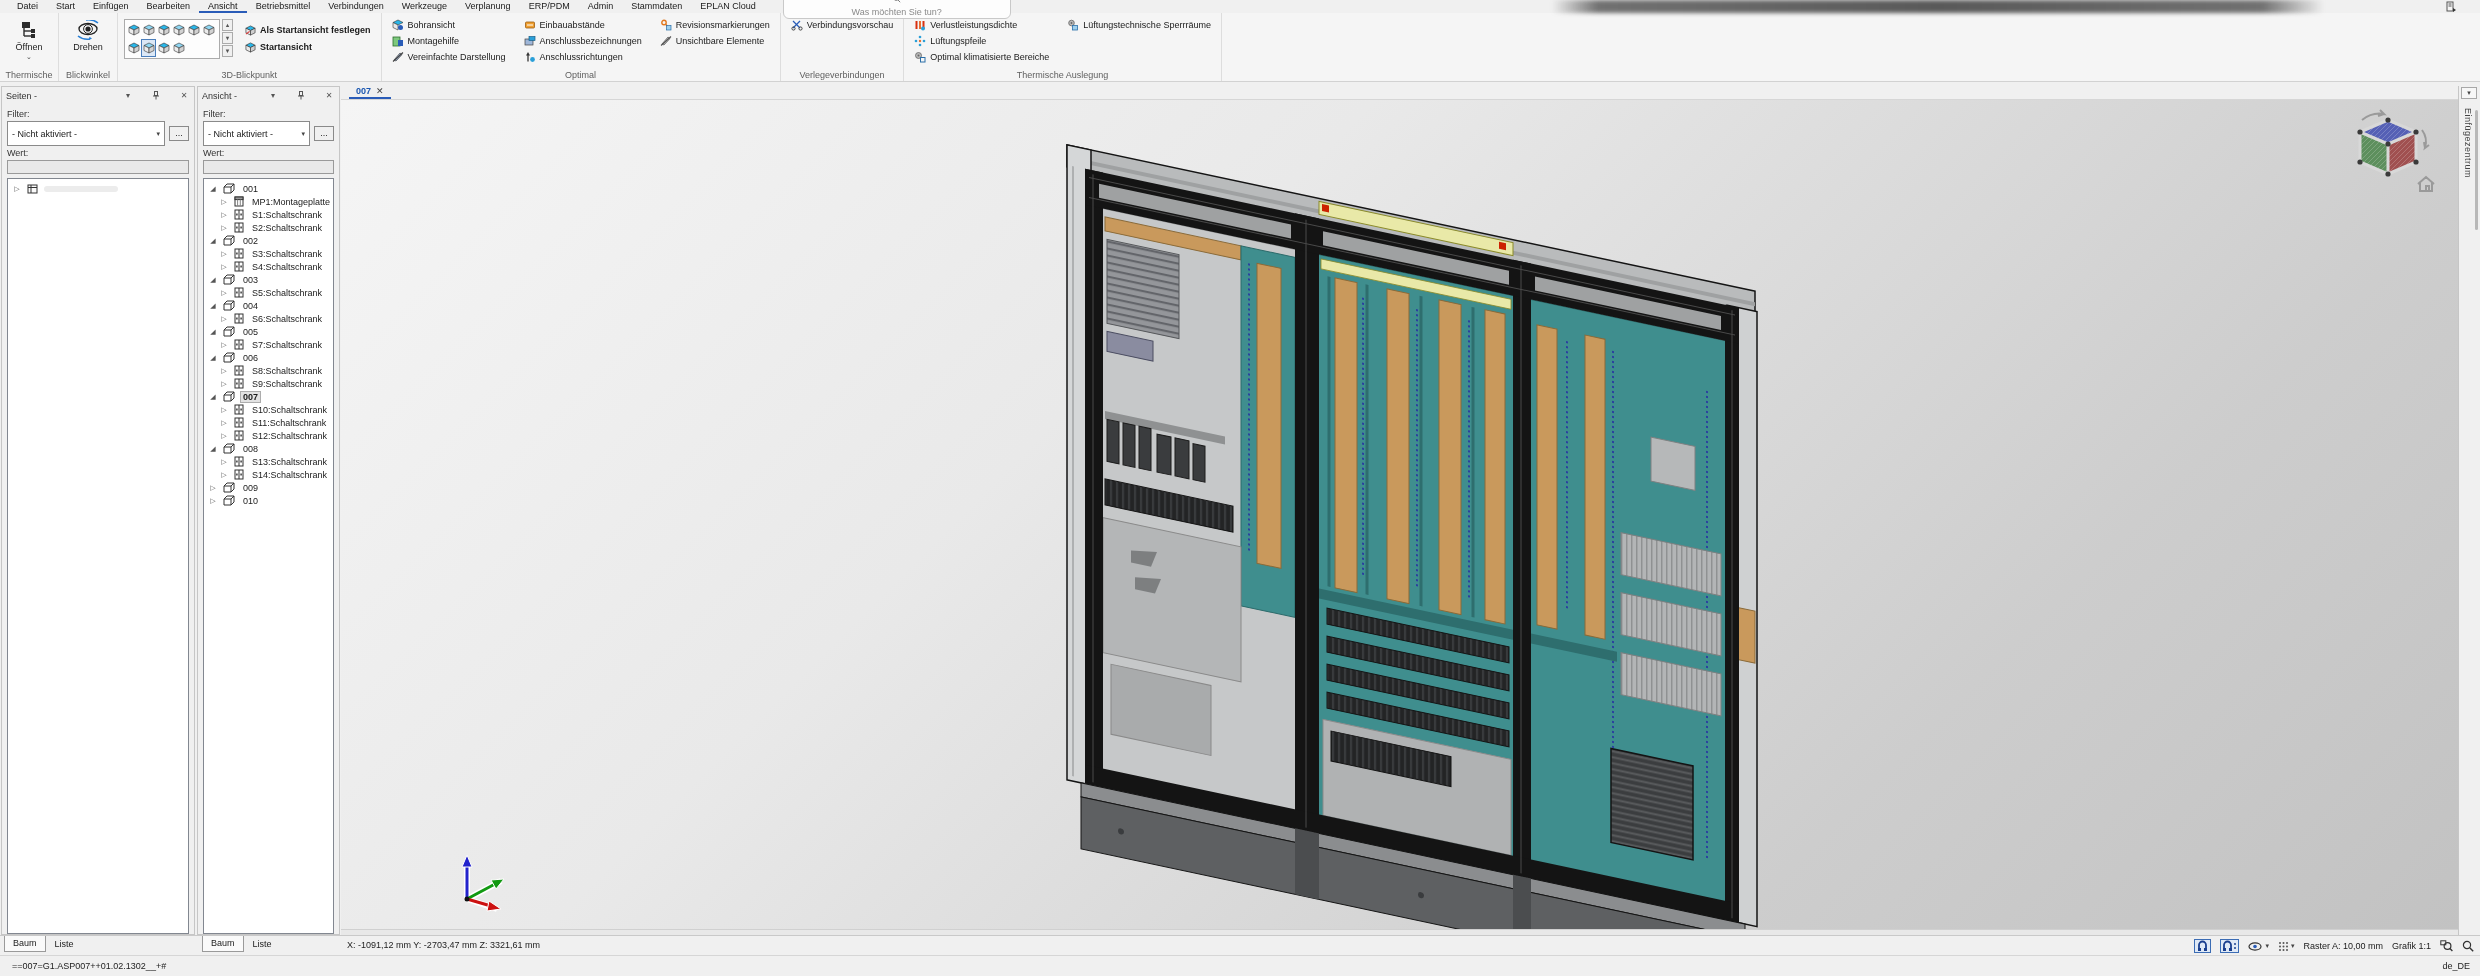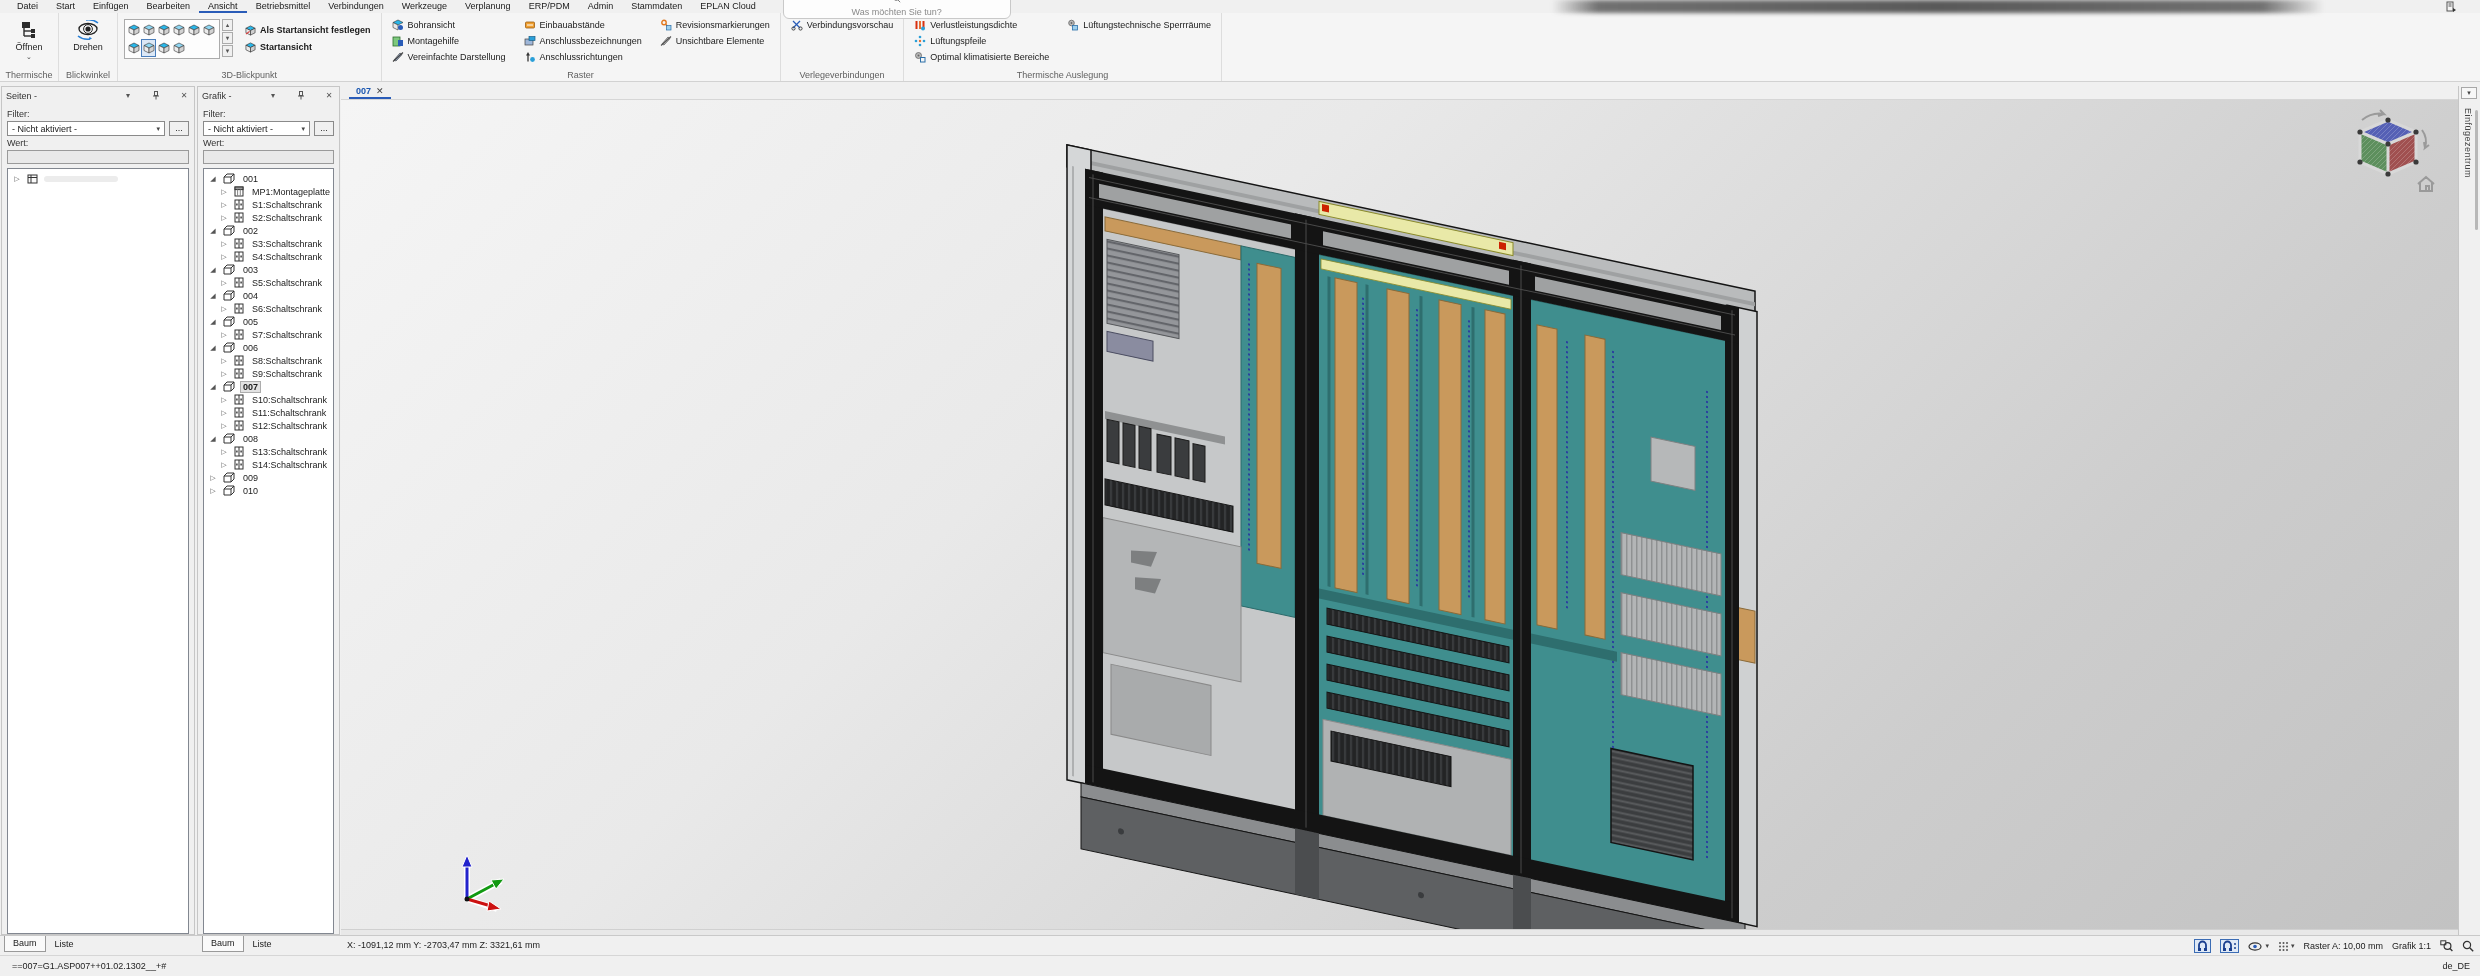--- a/index.html
+++ b/index.html
@@ -37,21 +37,21 @@
 
   
   .panel { position:absolute; top:86px; bottom:41px; background:#f0f0f0; border:1px solid #c6c6c6; display:flex; flex-direction:column; }
   #panel-seiten { left:1px; width:194px; }
   #panel-bauraum { left:197px; width:143px; }
   .phead { height:17px; display:flex; align-items:center; padding:0 4px; gap:16px; }
   .phead .ptitle { flex:1; color:#333; white-space:nowrap; overflow:hidden; }
   .phctl { width:12px; height:12px; display:flex; align-items:center; justify-content:center; color:#555; font-size:8px; cursor:pointer; border-radius:2px; }
   .pbody { flex:1; display:flex; flex-direction:column; padding:3px 5px 0 5px; min-height:0; }
   .flabel { color:#333; margin:2px 0 2px 0; }
-  .fselect { height:15px; background:#fff; border:1px solid #8a8a8a; display:flex; align-items:center; padding:0 4px; cursor:pointer; }
+  .fselect { height:25px; background:#fff; border:1px solid #8a8a8a; display:flex; align-items:center; padding:0 4px; cursor:pointer; }
   .fselect .fsv { flex:1; white-space:nowrap; overflow:hidden; }
   .fselect .fsa { color:#444; font-size:7px; }
   .frow { display:flex; gap:4px; align-items:center; }
   .fmore { width:20px; height:15px; background:#f0f0f0; border:1px solid #8a8a8a; text-align:center; line-height:13px; cursor:pointer; }
   .winput { height:14px; background:#e9e9e9; border:1px solid #9a9a9a; margin-bottom:4px; }
   .treebox { flex:1; background:#fff; border:1px solid #828790; overflow:hidden; padding:3px 0 0 2px; min-height:0; }
   .trow { display:flex; align-items:center; height:13px; gap:6px; white-space:nowrap; cursor:pointer; }
   .trow .tw { width:8px; text-align:center; color:#555; font-size:7px; flex:none; }
   .trow .tlabel { padding:0 2px; }
   .trow.selected .tlabel { font-weight:bold; background:#e2e2e2; outline:1px solid #adadad; }
@@ -320,21 +320,21 @@
           </div>
           <div class="smallbtn">
             <svg width="12" height="12" viewBox="0 0 12 12">
               <path d="M2 9 L8 2 l2 1.6 L4 10 z" fill="#c8c8c8" stroke="#555" stroke-width=".7"></path>
               <line x1="1" y1="10.5" x2="11" y2="1.5" stroke="#555" stroke-width="1.2"></line>
             </svg>
             <span>Unsichtbare Elemente</span>
           </div>
         </div>
       </div>
-    <div class="rgroup-label">Raster</div>
+    <div class="rgroup-label">Optimal</div>
   </div>
 
   <div class="rgroup">
     <div class="smallcols">
         <div class="smallcol">
           <div class="smallbtn">
             <svg width="12" height="12" viewBox="0 0 12 12">
               <line x1="2" y1="2" x2="9" y2="9" stroke="#2a5cb8" stroke-width="1.2"></line>
               <line x1="9" y1="2" x2="2" y2="9" stroke="#2a5cb8" stroke-width="1.2"></line>
               <circle cx="2.5" cy="9.5" r="1.6" fill="none" stroke="#444"></circle>
@@ -429,21 +429,21 @@
             <line x1="1" y1="3.5" x2="10" y2="3.5" stroke="#333"></line>
           </svg>
         <span style="display:inline-block;width:74px;height:6px;background:#ececec;border-radius:3px;"></span>
       </div>
     </div>
   </div>
 </div>
 
 <div class="panel" id="panel-bauraum">
   <div class="phead">
-    <span class="ptitle">Grafik -</span>
+    <span class="ptitle">Ansicht -</span>
     <span class="phctl">▾</span>
     <span class="phctl">
       <svg width="8" height="9" viewBox="0 0 8 9">
           <rect x="2.5" y="0.5" width="3" height="4" fill="none" stroke="#555"></rect>
           <line x1="1" y1="5" x2="7" y2="5" stroke="#555"></line>
           <line x1="4" y1="5" x2="4" y2="8.5" stroke="#555"></line>
         </svg>
     </span>
     <span class="phctl">✕</span>
   </div>

